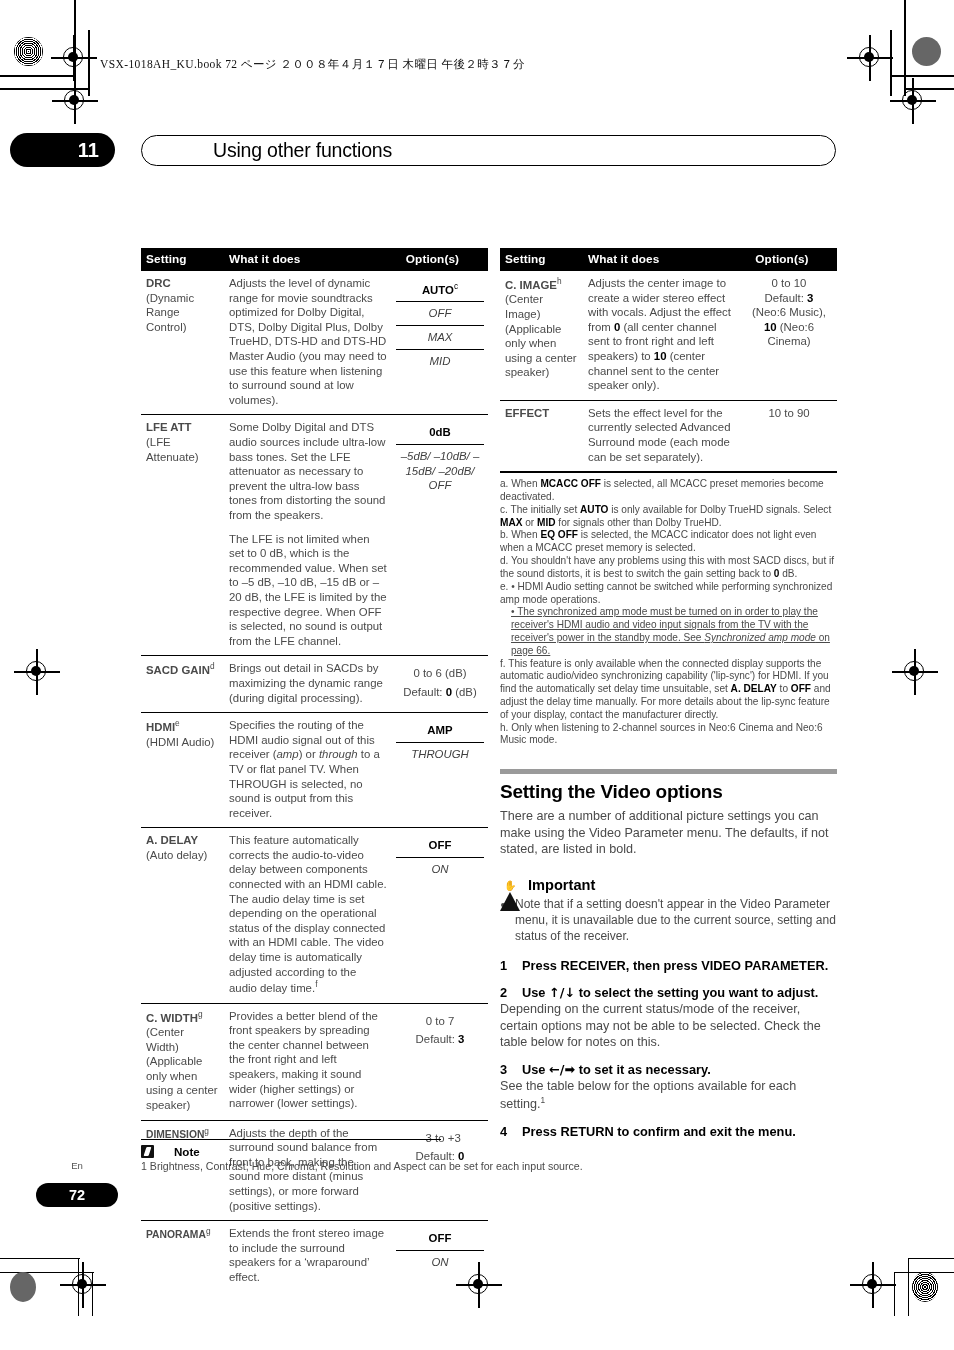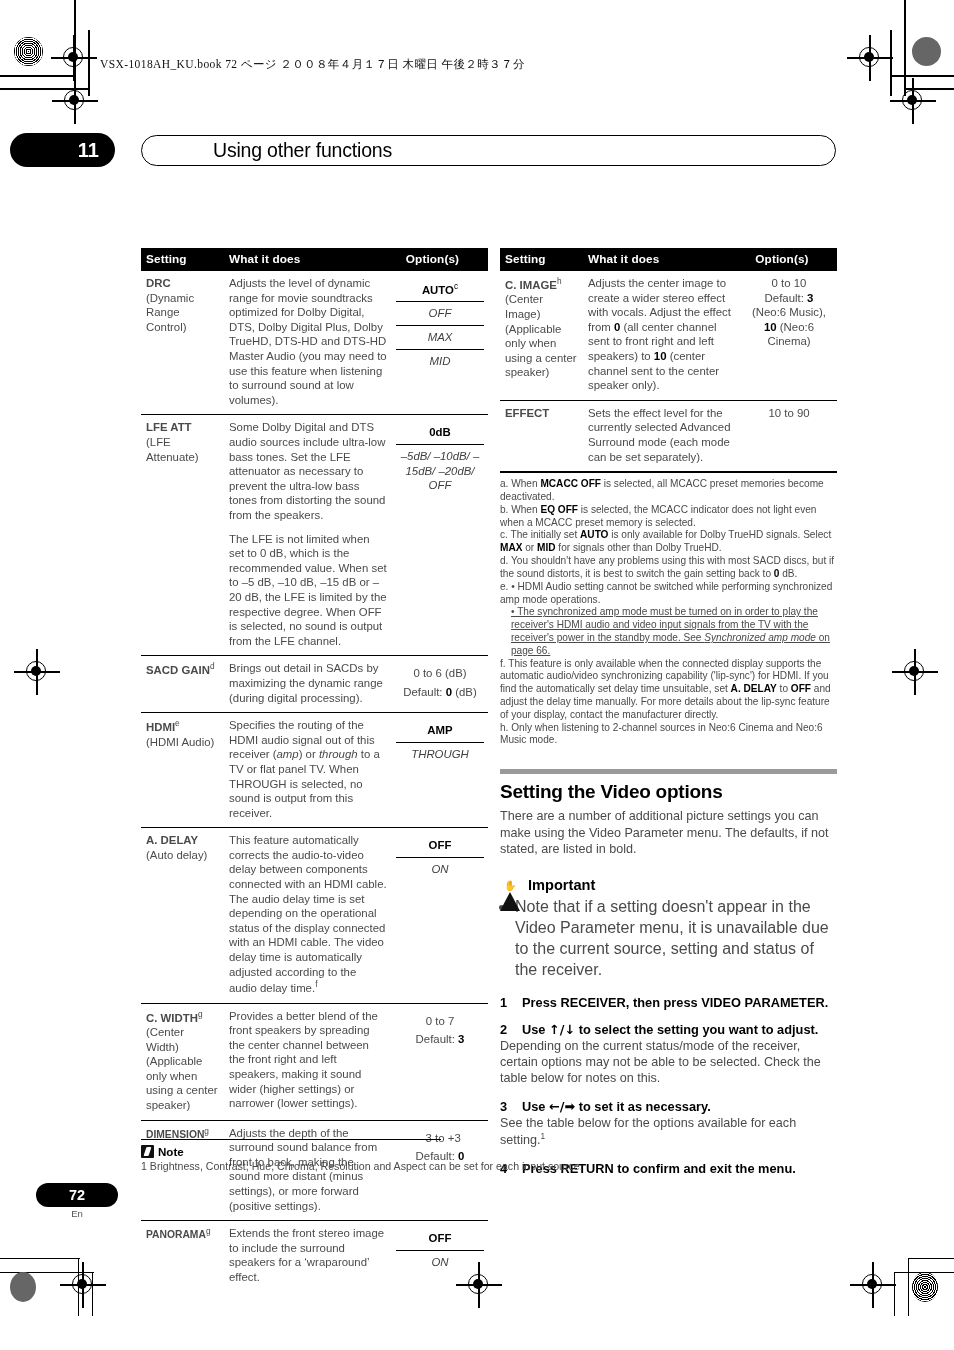--- a/index.html
+++ b/index.html
@@ -192,39 +192,39 @@
     border-bottom: 19px solid #111;
   }
   .warn-icon .glyph {
     position: absolute; left: 0; top: 6px; width: 21px;
     text-align: center; color: #fff; font-size: 10px; line-height: 1;
   }
   .important-label { font-size: 14.6px; font-weight: bold; color: #000; }
 
   ul.bullets { margin: 0; padding-left: 15px; }
   ul.bullets li {
-    font-size: 16px; line-height: 1.3; color: #4a4a4a; margin: 0;
+    font-size: 12px; line-height: 1.3; color: #4a4a4a; margin: 0;
   }
 
   ol.steps { margin: 14px 0 0 0; padding: 0; list-style: none; }
   ol.steps li { margin-bottom: 12px; }
   .step-head {
     font-size: 12.8px; font-weight: bold; color: #000;
     display: flex; gap: 13px;
   }
   .step-head .num { width: 9px; flex: 0 0 auto; }
   .step-body { font-size: 12.6px; line-height: 1.3; color: #4a4a4a; margin-top: 1px; }
   .arrowglyph { font-family: "DejaVu Sans", sans-serif; }
 
   
   .note-wrap {
     position: absolute; left: 141px; top: 1139px; width: 697px;
   }
   .note-rule { border-top: 1.6px solid #000; width: 300px; }
-  .note-head { display: flex; align-items: center; gap: 4px; margin-top: 5px; }
+  .note-head { display: flex; align-items: center; gap: 20px; margin-top: 5px; }
   .note-badge {
     width: 13px; height: 13px; background: #111; position: relative;
     border-radius: 1px;
   }
   .note-badge:after {
     content: ""; position: absolute; left: 4px; top: 2px;
     width: 5px; height: 9px; background: #fff;
     transform: skewX(-18deg); border-radius: 1px;
   }
   .note-title { font-size: 11.6px; font-weight: bold; color: #000; }
@@ -232,21 +232,21 @@
 
   
   .pagenum-pill {
     position: absolute; left: 36px; top: 1183px;
     width: 82px; height: 24px; background: #000;
     border-radius: 12px; color: #fff;
     font-size: 14.5px; font-weight: bold;
     display: flex; align-items: center; justify-content: center;
   }
   .pagenum-lang {
-    position: absolute; left: 36px; top: 1208px; width: 82px;
+    position: absolute; left: 36px; top: 1160px; width: 82px;
     text-align: center; font-size: 9.6px; color: #555;
   }
 </style>
 </head>
 <body>
 
 <div class="cropcorner" style="left:0;top:0;width:140px;height:140px;">
   <div style="left:74px;top:0;width:1.6px;height:96px;"></div>
   <div style="left:88px;top:30px;width:1.6px;height:66px;"></div>
   <div style="left:0;top:75px;width:76px;height:1.6px;"></div>
@@ -470,22 +470,22 @@
           <td class="c-setting">EFFECT</td>
           <td class="c-what">Sets the effect level for the currently selected Advanced Surround mode (each mode can be set separately).</td>
           <td class="c-opt" style="text-align: center; padding: 5px 4px 7px; color: rgb(74, 74, 74);">10 to 90</td>
         </tr>
       </tbody>
   </table>
   <div class="tbl-bottom-rule"></div>
 
   <div class="footnotes" id="footnotes">
       <p>a. When <b>MCACC OFF</b> is selected, all MCACC preset memories become deactivated.</p>
+      <p>c. The initially set <b>AUTO</b> is only available for Dolby TrueHD signals. Select <b>MAX</b> or <b>MID</b> for signals other than Dolby TrueHD.</p>
       <p>b. When <b>EQ OFF</b> is selected, the MCACC indicator does not light even when a MCACC preset memory is selected.</p>
-      <p>c. The initially set <b>AUTO</b> is only available for Dolby TrueHD signals. Select <b>MAX</b> or <b>MID</b> for signals other than Dolby TrueHD.</p>
       <p>d. You shouldn't have any problems using this with most SACD discs, but if the sound distorts, it is best to switch the gain setting back to <b>0</b> dB.</p>
       <p>e. • HDMI Audio setting cannot be switched while performing synchronized amp mode operations.</p>
       <p class="fn-indent">• The synchronized amp mode must be turned on in order to play the receiver's HDMI audio and video input signals from the TV with the receiver's power in the standby mode. See <i>Synchronized amp mode</i> on page 66.</p>
       <p>f. This feature is only available when the connected display supports the automatic audio/video synchronizing capability ('lip-sync') for HDMI. If you find the automatically set delay time unsuitable, set <b>A. DELAY</b> to <b>OFF</b> and adjust the delay time manually. For more details about the lip-sync feature of your display, contact the manufacturer directly.</p>
       <p>h. Only when listening to 2-channel sources in Neo:6 Cinema and Neo:6 Music mode.</p>
     </div>
 
   <div class="sec-rule"></div>
   <h2 class="sec-title">Setting the Video options</h2>
   <p class="sec-body">There are a number of additional picture settings you can make using the Video Parameter menu. The defaults, if not stated, are listed in bold.</p>

